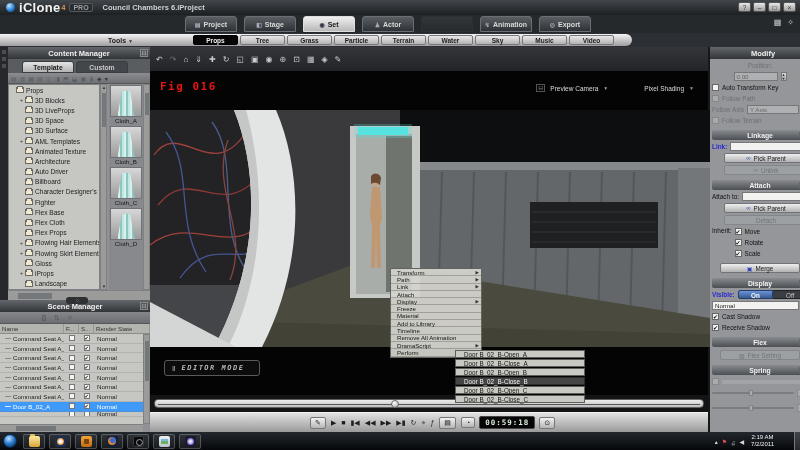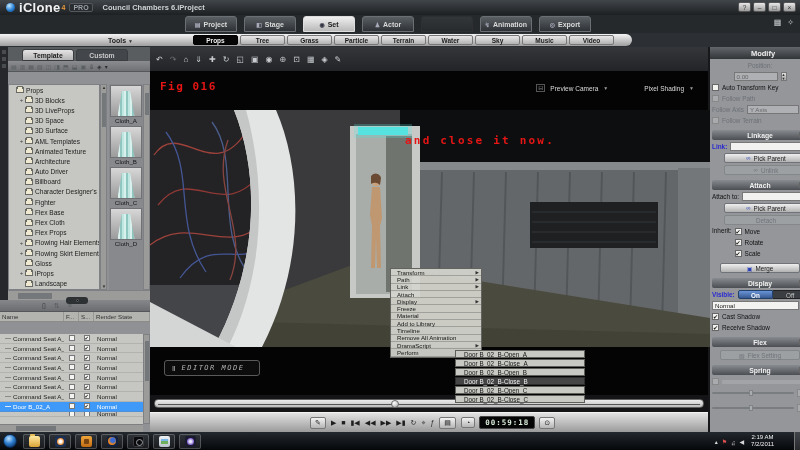--- a/index.html
+++ b/index.html
@@ -133,21 +133,21 @@
   #cam-overlay .mini{font-size:6px;color:#8a8d90;border:1px solid #555;padding:0 1px;line-height:6px;}
   #cam-overlay .arr{font-size:5px;color:#999;}
   #cam-overlay .gap{width:26px;}
   #vp-scene{position:absolute;left:0;top:63px;width:560px;height:237px;}
   #subtitle{position:absolute;left:255px;top:8px;font-family:"DejaVu Sans Mono",monospace;
     font-size:11px;font-weight:bold;color:#e51515;letter-spacing:2.2px;line-height:15px;white-space:pre;}
   #vp-botbar{position:absolute;left:0;top:300px;width:100%;height:48px;background:#040404;}
   #editor-mode{position:absolute;left:14px;top:13px;width:96px;height:16px;border:1px solid #5a5a5a;
     border-radius:3px;background:#0c0c0c;display:flex;align-items:center;gap:6px;padding-left:7px;}
   #editor-mode .pause{font-size:7px;color:#9a9a9a;font-weight:bold;}
-  #editor-mode .lbl{font-family:"DejaVu Sans Mono",monospace;font-style:italic;font-weight:normal;
+  #editor-mode .lbl{font-family:"DejaVu Sans Mono",monospace;font-style:italic;font-weight:bold;
     font-size:7px;color:#b5b5b5;letter-spacing:1.5px;}
 
   
   #ctxmenu{position:absolute;left:240px;top:158px;width:92px;background:rgba(213,213,207,0.93);
     border:1px solid #63635f;z-index:10;}
   .ctx-item{height:7.3px;display:flex;align-items:center;font-size:6.1px;color:#141414;
     padding-left:6px;border-bottom:1px solid rgba(125,125,120,0.55);position:relative;}
   .ctx-item .arrow{position:absolute;right:2px;font-size:4.5px;color:#333;}
   #submenu{position:absolute;left:305px;top:240px;width:130px;z-index:11;}
   .sub-item{height:8.2px;margin-bottom:0.8px;display:flex;align-items:center;font-size:6.3px;color:#141414;
@@ -324,20 +324,24 @@
 </div>
 
 <div id="leftpanel">
   <div id="left-strip">
       <i></i>
       <i></i>
       <i></i>
     </div>
 
   <div id="cm">
+    <div class="panel-hdr">
+      <span class="ttl">Content Manager</span>
+      <span class="hbox">⊡</span>
+    </div>
     <div id="cm-tabs">
 
     <div class="cmtab active">Template</div>
         <div class="cmtab">Custom</div>
       </div>
     <div id="cm-toolbar">
 
     <span class="cmt-ic">▤</span>
         <span class="cmt-ic">▥</span>
         <span class="cmt-ic">▦</span>
@@ -493,20 +497,24 @@
     </div>
     <div id="cm-hscroll">
         <div class="hthumb"></div>
       </div>
     <div id="cm-pill">
         <b></b>
       </div>
   </div>
 
   <div id="sm">
+    <div class="panel-hdr">
+      <span class="ttl">Scene Manager</span>
+      <span class="hbox">⊡</span>
+    </div>
     <div id="sm-toolbar">
 
     <span class="smt-ic">▯</span>
         <span class="smt-ic dim">⇅</span>
         <span class="smt-ic dim">≡</span>
       </div>
     <div id="sm-cols">
       <span class="c-name">Name</span>
       <span class="c-f">F...</span>
       <span class="c-s">S...</span>
@@ -687,21 +695,21 @@
       <rect x="236" y="26" width="26" height="156" fill="#70746f"></rect>
       <rect x="204" y="14" width="58" height="14" fill="#56e2de" opacity="0.25"></rect>
       <rect x="208" y="17" width="50" height="8" fill="#56e2de"></rect>
       <circle cx="226" cy="72" r="4.2" fill="#c9a17a"></circle>
       <path d="M221,66 a5.5,5.5 0 0 1 10,2 l-1,7 a7,7 0 0 0 -9,-1 Z" fill="#6b4a33"></path>
       <path d="M222,77 L230,77 L232,108 L230,116 L231,158 L227,158 L226,126 L225,158 L221,158 L222,116 L220,105 Z" fill="#bf9770"></path>
       <path d="M84,0 C112,70 106,160 64,237 L112,237 C156,152 152,60 126,0 Z" fill="#e3e5e4"></path>
       <path d="M84,0 C112,70 106,160 64,237 L78,237 C118,158 114,64 96,0 Z" fill="#c4c7c6"></path>
       <path d="M0,192 L86,237 L0,237 Z" fill="#d3d6d5"></path>
     </svg>
-    <div id="subtitle"><br><span>and close it now.</span></div>
+    <div id="subtitle"><br></div>
 
     <div id="ctxmenu">
 
     <div class="ctx-item">
           <span>Transform</span>
           <span class="arrow">▶</span>
         </div>
         <div class="ctx-item">
           <span>Path</span>
           <span class="arrow">▶</span>

